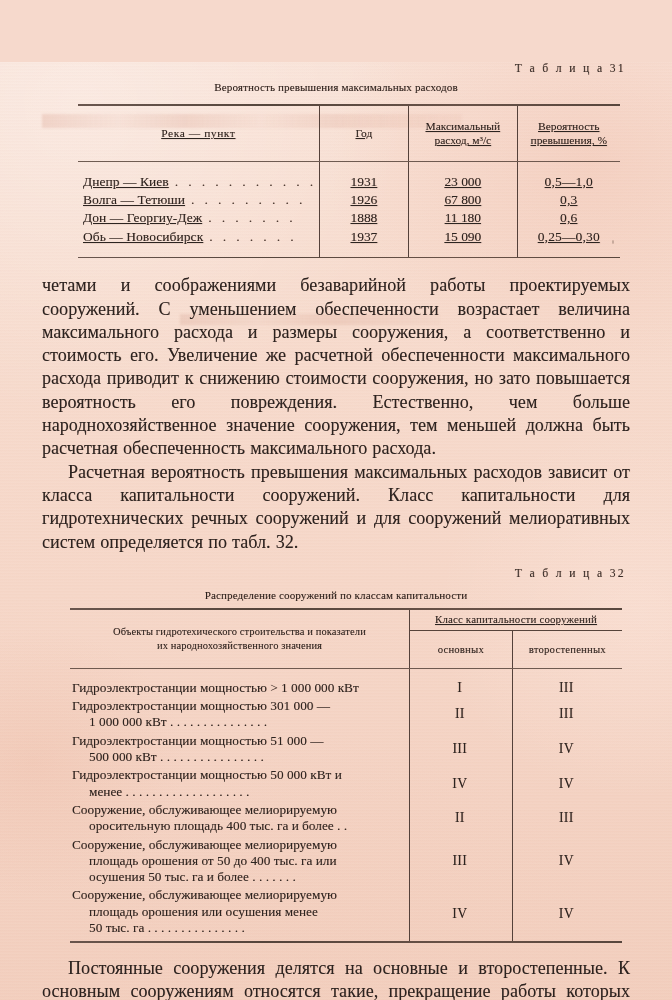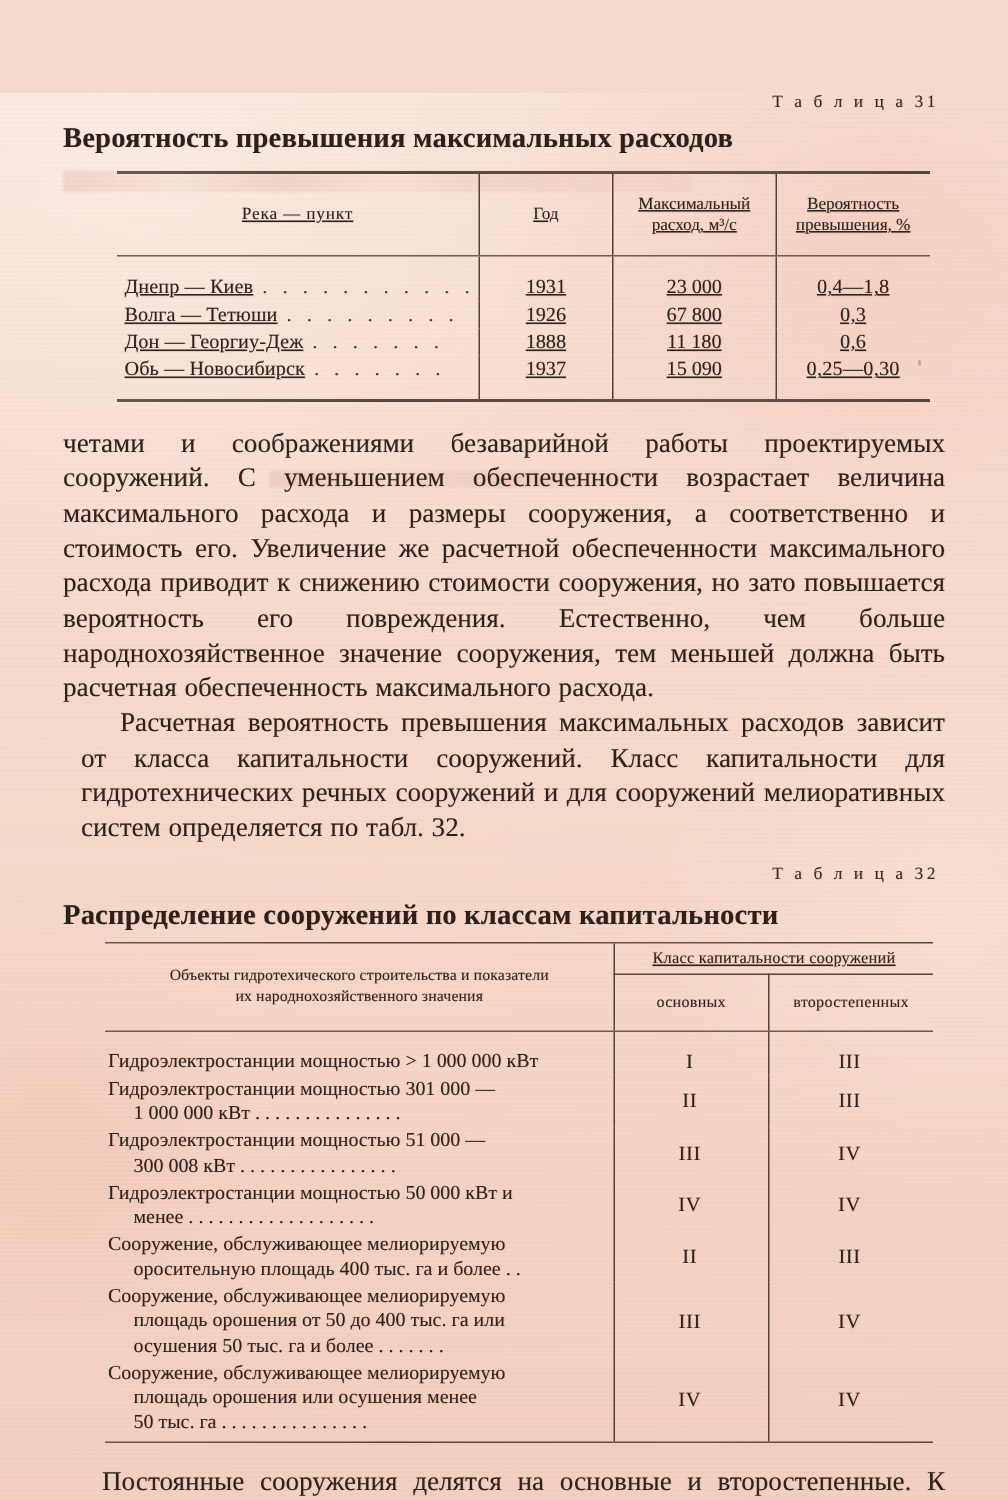--- a/index.html
+++ b/index.html
@@ -87,22 +87,23 @@
     text-align: right;
     font-size: 11.5px;
     letter-spacing: 2.4px;
     margin: 0;
     padding-right: 4px;
     color: #352b26;
   }
 
   
   .tbl-caption {
-    font-weight: bold;
-    font-size: 19px;
+    text-align: center;
+    font-weight: normal;
+    font-size: 11px;
     line-height: 1.22;
     margin: 7px 0 0 0;
     letter-spacing: .15px;
     color: #2a211d;
   }
   .tbl-caption .l2 { display: block; }
 
   
   table {
     border-collapse: collapse;
@@ -275,21 +276,21 @@
             <col class="c1">
             <col class="c2">
             <col class="c3">
             <col class="c4">
           </colgroup>
         <tbody>
           <tr class="pad-top">
             <td class="name ink"><span>Днепр — Киев</span><span class="leaders">. . . . . . . . . . .</span></td>
             <td class="num vl ink">1931</td>
             <td class="num vl ink">23 000</td>
-            <td class="numL vl ink">0,4—1,8</td>
+            <td class="numL vl ink">0,5—1,0</td>
           </tr>
           <tr>
             <td class="name ink"><span>Волга — Тетюши</span><span class="leaders">. . . . . . . . .</span></td>
             <td class="num vl ink">1926</td>
             <td class="num vl ink">67 800</td>
             <td class="numL vl ink">0,3</td>
           </tr>
           <tr>
             <td class="name ink"><span>Дон — Георгиу-Деж</span><span class="leaders">. . . . . . .</span></td>
             <td class="num vl ink">1888</td>
@@ -302,21 +303,21 @@
             <td class="num vl ink">15 090</td>
             <td class="numL vl ink">0,25—0,30</td>
           </tr>
         </tbody>
       </table>
       <div class="rule"></div>
     </div>
 
     <p class="body-text ink">четами и соображениями безаварийной работы проектируемых сооружений. С уменьшением обеспеченности возрастает величина максимального расхода и размеры сооружения, а соответственно и стоимость его. Увеличение же расчетной обеспеченности максимального расхода приводит к снижению стоимости сооружения, но зато повышается вероятность его повреждения. Естественно, чем больше народнохозяйственное значение сооружения, тем меньшей должна быть расчетная обеспеченность максимального расхода.</p>
 
-    <p class="body-text second ink" style="text-indent:26px;margin-left:12px;"><span>Расчетная вероятность превышения максимальных расходов зависит от класса капитальности сооружений. Класс капитальности для гидротехнических речных сооружений и для сооружений мелиоративных систем определяется по табл. 32.</span></p>
+    <p class="body-text second ink" style="text-indent:26px;"><span>Расчетная вероятность превышения максимальных расходов зависит от класса капитальности сооружений. Класс капитальности для гидротехнических речных сооружений и для сооружений мелиоративных систем определяется по табл. 32.</span></p>
 
     <p class="tbl-num ink" style="margin-top:13px;">Т а б л и ц а   32</p>
 
     <div class="tbl-caption ink" style="margin-top:10px;">
       <span>Распределение сооружений по классам капитальности</span>
     </div>
 
     <div class="t32-wrap">
       <div class="rule"></div>
       <table class="t32">
@@ -358,21 +359,21 @@
             <td class="obj ink">
               <span class="ln">Гидроэлектростанции    мощностью     301 000 —</span>
               <span class="ln ln2">1 000 000 кВт . . . . . . . . . . . . . . .</span>
             </td>
             <td class="cls vl ink">II</td>
             <td class="cls vl ink">III</td>
           </tr>
           <tr>
             <td class="obj ink">
               <span class="ln">Гидроэлектростанции     мощностью      51 000 —</span>
-              <span class="ln ln2">300 008 кВт . . . . . . . . . . . . . . . .</span>
+              <span class="ln ln2">500 000 кВт . . . . . . . . . . . . . . . .</span>
             </td>
             <td class="cls vl ink">III</td>
             <td class="cls vl ink">IV</td>
           </tr>
           <tr>
             <td class="obj ink">
               <span class="ln">Гидроэлектростанции  мощностью  50 000  кВт  и</span>
               <span class="ln ln2">менее . . . . . . . . . . . . . . . . . . .</span>
             </td>
             <td class="cls vl ink">IV</td>

